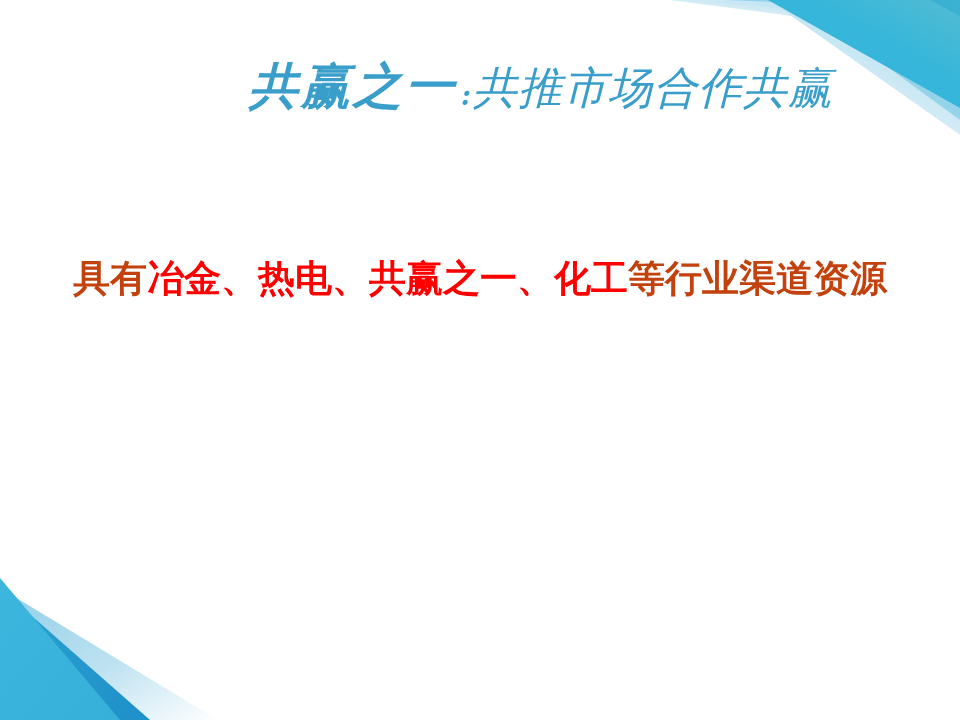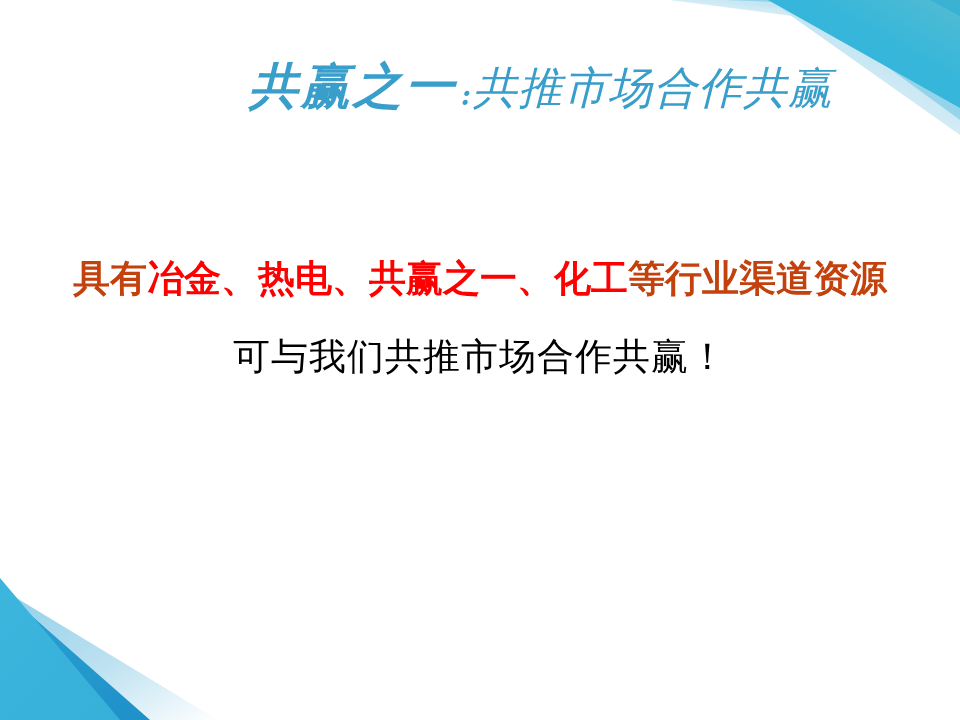--- a/index.html
+++ b/index.html
@@ -167,17 +167,16 @@
   <div id="title-block">
     <span class="title-main">共赢之一</span><span class="title-colon">:</span><span class="title-sub">共推市场合作共赢</span>
   </div>
 
   <div id="body-block">
 
     <div class="body-line line-1">
       <span class="seg-black">具有</span><span class="hl-red">冶金、热电、共赢之一、化工</span><span class="seg-black">等行业渠道资源</span>
     </div>
 
-    <div class="body-line line-2">可与我们共推市场合作共赢！</div>
 
   </div>
 
 </div>
 
 </body></html>

